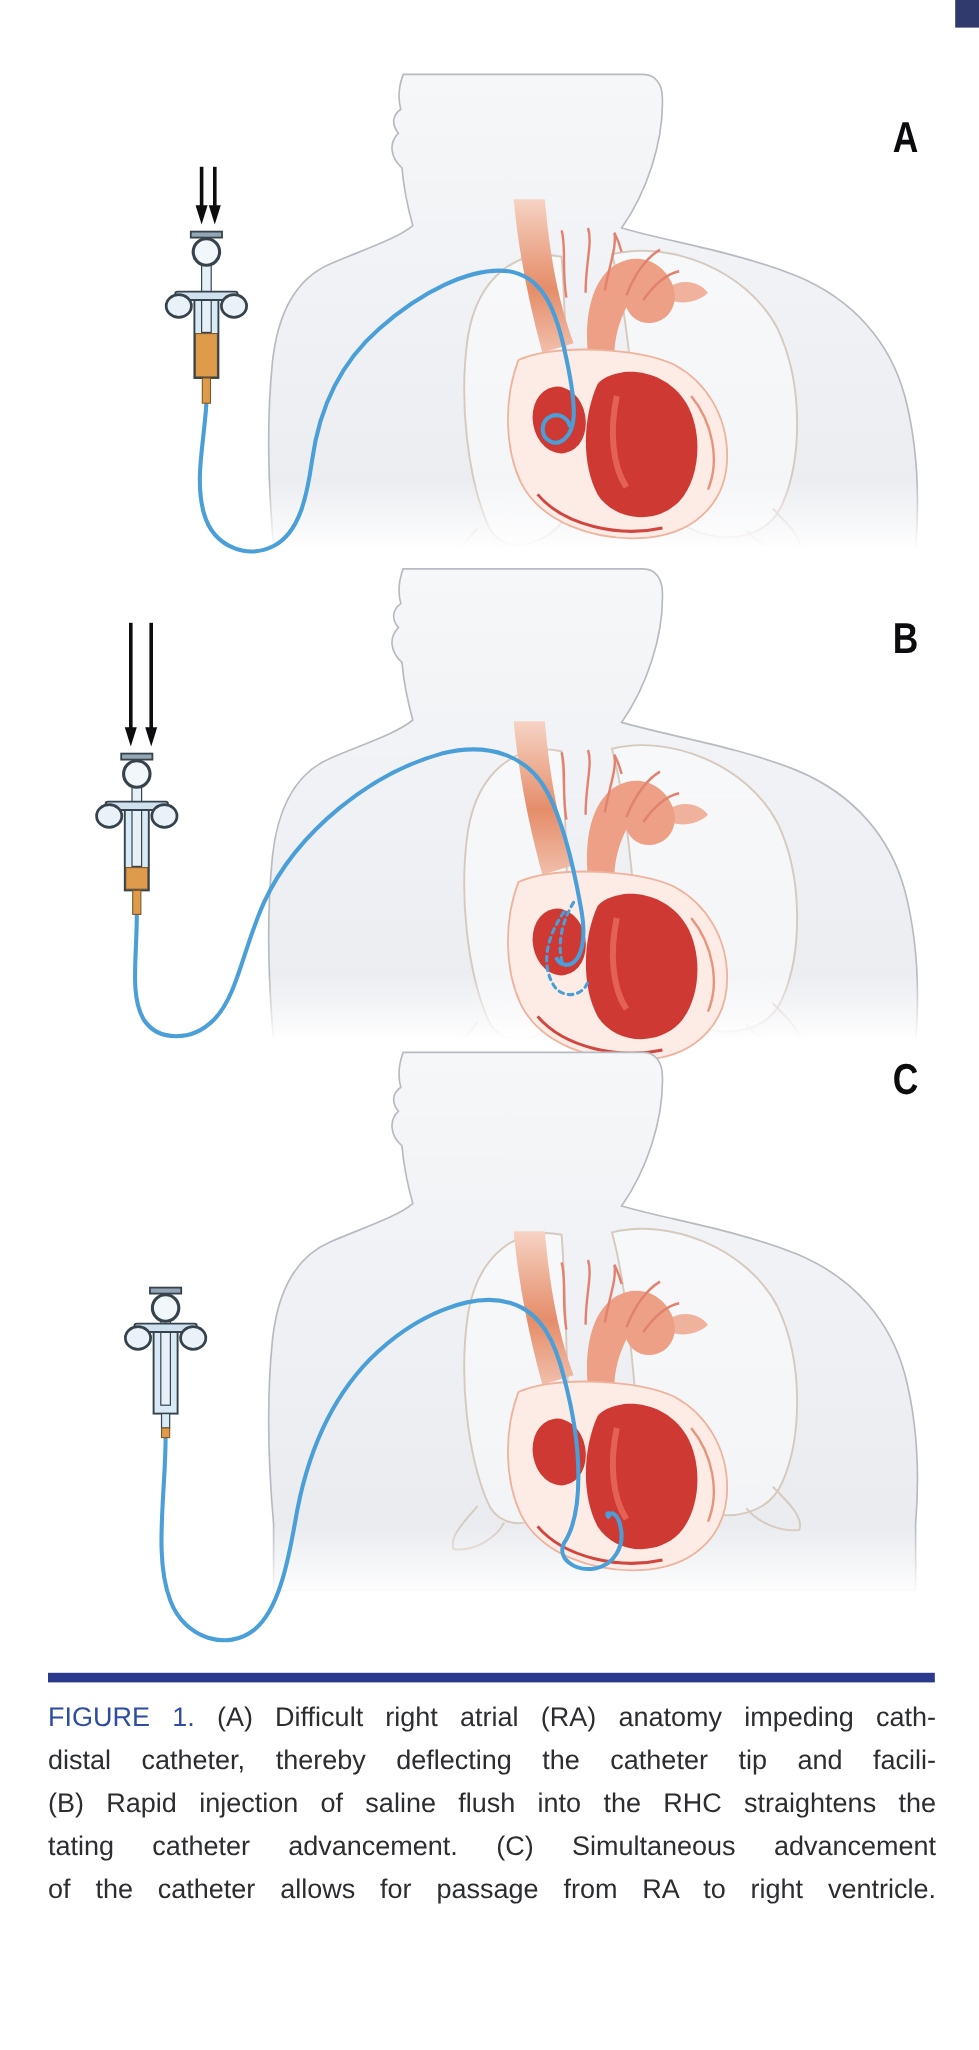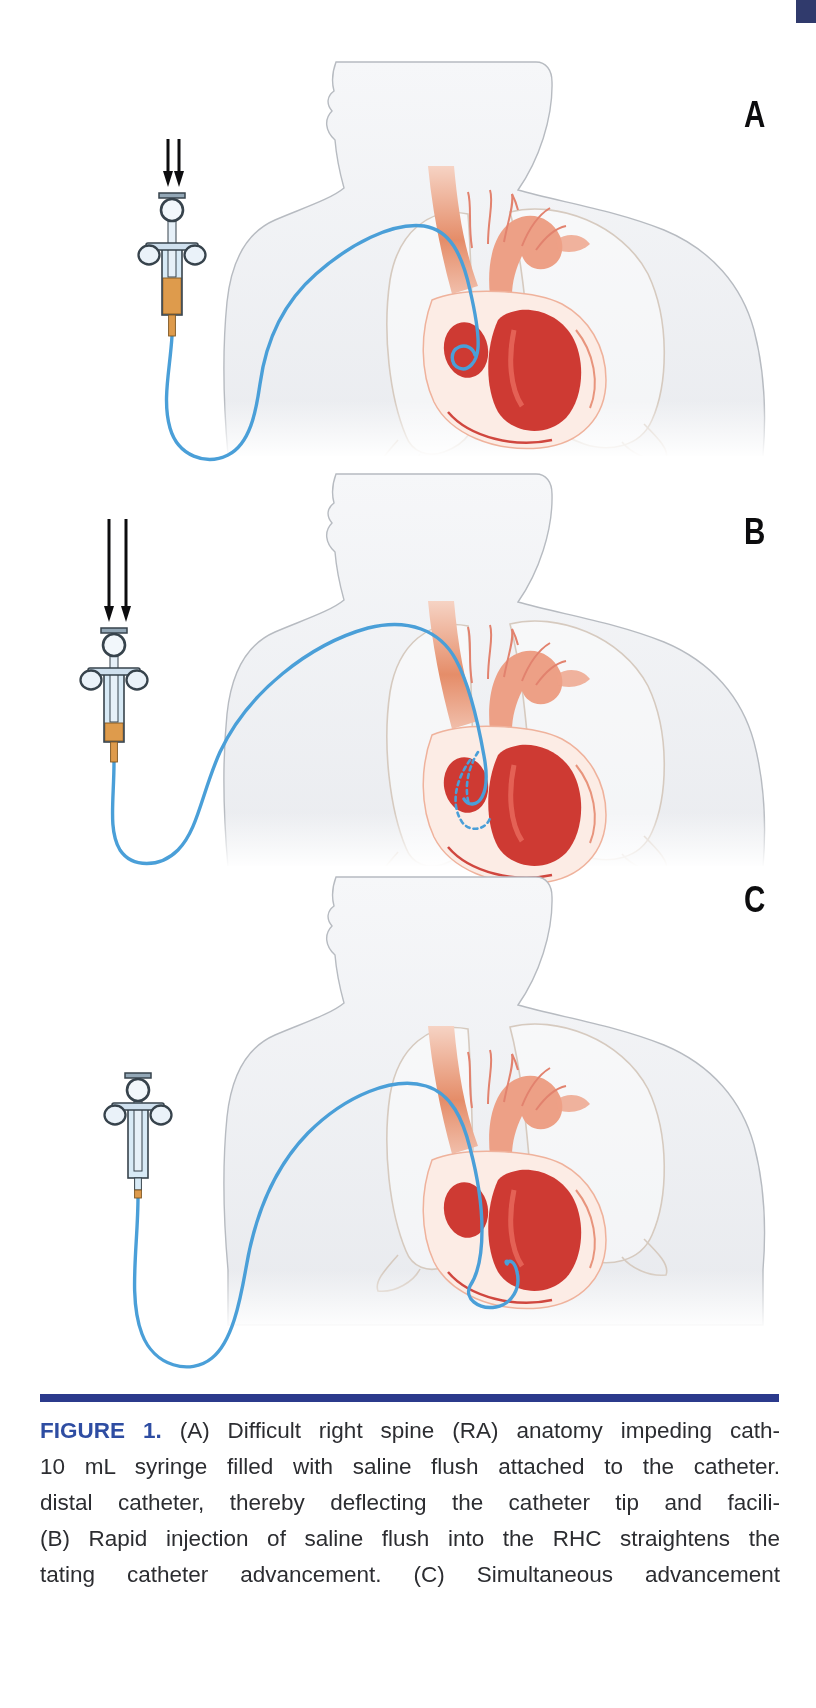--- a/index.html
+++ b/index.html
@@ -6,21 +6,21 @@
   .page{position:relative;width:816px;height:1708px;background:#ffffff;overflow:hidden;
         font-family:"Liberation Sans",sans-serif;}
   .corner-mark{position:absolute;top:0;right:0;width:20px;height:23px;background:var(--corner-navy,#303a6c);}
   .fig-svg{position:absolute;top:0;left:0;}
   .panel-label{position:absolute;font-weight:700;font-size:36px;color:#0c0c0e;line-height:1;
                transform:scaleX(.82);transform-origin:left top;}
   .caption-rule{position:absolute;left:40px;top:1394px;width:739px;height:8px;background:var(--rule-navy,#2b3a8c);}
   .caption{position:absolute;left:40px;top:1413px;width:740px;color:var(--text-dark,#2c2d31);
            font-size:22.5px;line-height:36px;letter-spacing:0px;}
   .cap-line{text-align:justify;text-align-last:justify;white-space:nowrap;}
-  .fig-num{color:var(--figure-label-blue,#2e4da2);font-weight:700;}
+  .fig-num{color:var(--figure-label-blue,#2e4da2);font-weight:400;}
   
   .torso-body{fill:url(#torsoG);stroke:#b7bbc1;stroke-width:1.4;}
   .lung{fill:rgba(255,255,255,.45);stroke:#d6cabf;stroke-width:1.6;}
   .lungline{fill:none;stroke:#d6cabf;stroke-width:1.6;}
   .vessel{fill:none;stroke:var(--vessel-salmon,#e2826e);stroke-width:2;}
   .salmon{fill:#eda086;}
   .heart-outer{fill:#fcece5;stroke:#efb29c;stroke-width:1.5;}
   .heart-red{fill:var(--heart-red,#ce3a33);}
   .cath{fill:none;stroke:var(--catheter-blue,#4a9fd8);stroke-width:3.4;stroke-linecap:round;}
   .cath-dash{fill:none;stroke:var(--catheter-blue,#4a9fd8);stroke-width:2.6;stroke-dasharray:4 4;stroke-linecap:round;}
@@ -179,20 +179,20 @@
     </g>
   </svg>
 
   <div class="panel-label" style="left:744px;top:97px;">A</div>
   <div class="panel-label" style="left:744px;top:514px;">B</div>
   <div class="panel-label" style="left:744px;top:882px;">C</div>
 
   <div class="caption-rule"></div>
 
   <div class="caption">
-    <div class="cap-line"><span class="fig-num">FIGURE 1.</span> <span>(A) Difficult right spine (RA) anatomy impeding cath-</span></div>
-    <div class="cap-line">10 mL syringe filled with saline flush attached to the catheter.</div>
+    <div class="cap-line"><span class="fig-num">FIGURE 1.</span> <span>(A) Difficult right atrial (RA) anatomy impeding cath-</span></div>
     <div class="cap-line">distal catheter, thereby deflecting the catheter tip and facili-</div>
     <div class="cap-line">(B) Rapid injection of saline flush into the RHC straightens the</div>
     <div class="cap-line">tating catheter advancement. (C) Simultaneous advancement</div>
+    <div class="cap-line">of the catheter allows for passage from RA to right ventricle.</div>
   </div>
 
 </div>
 
 </body></html>

